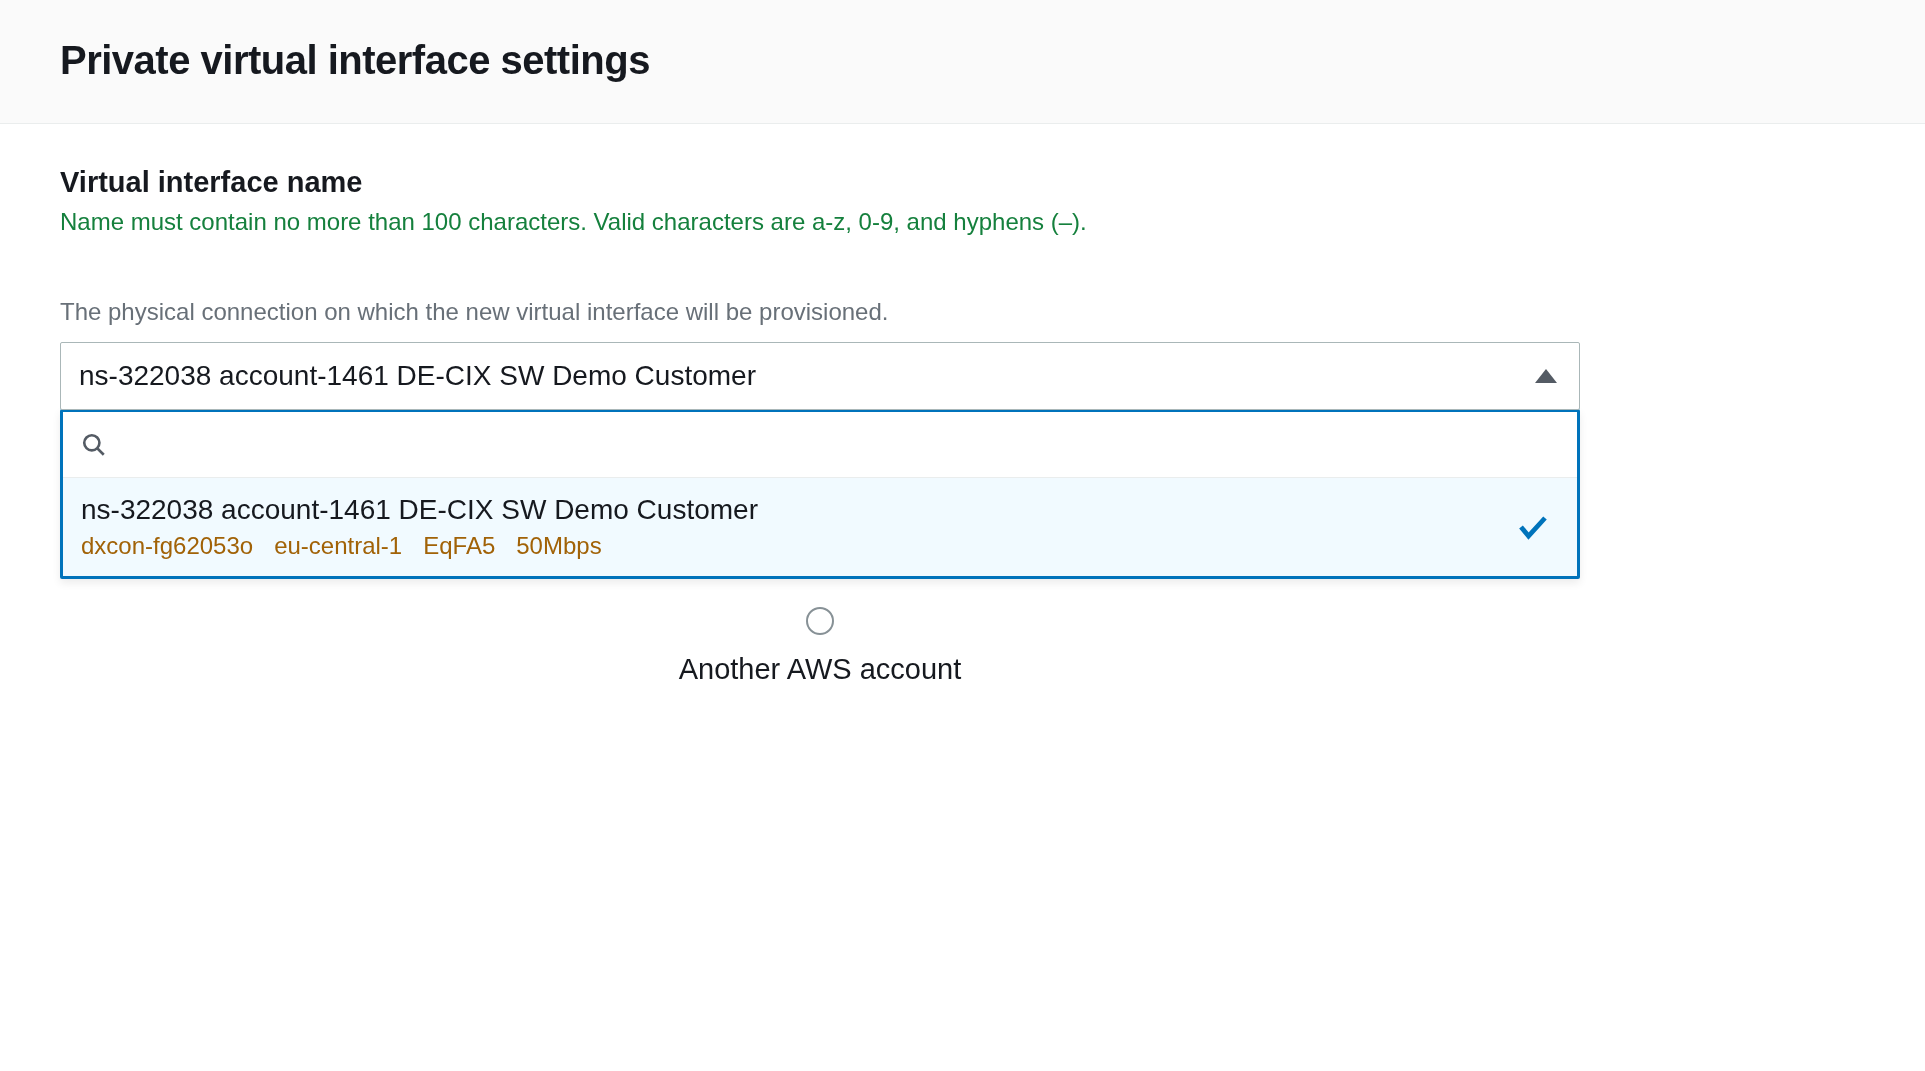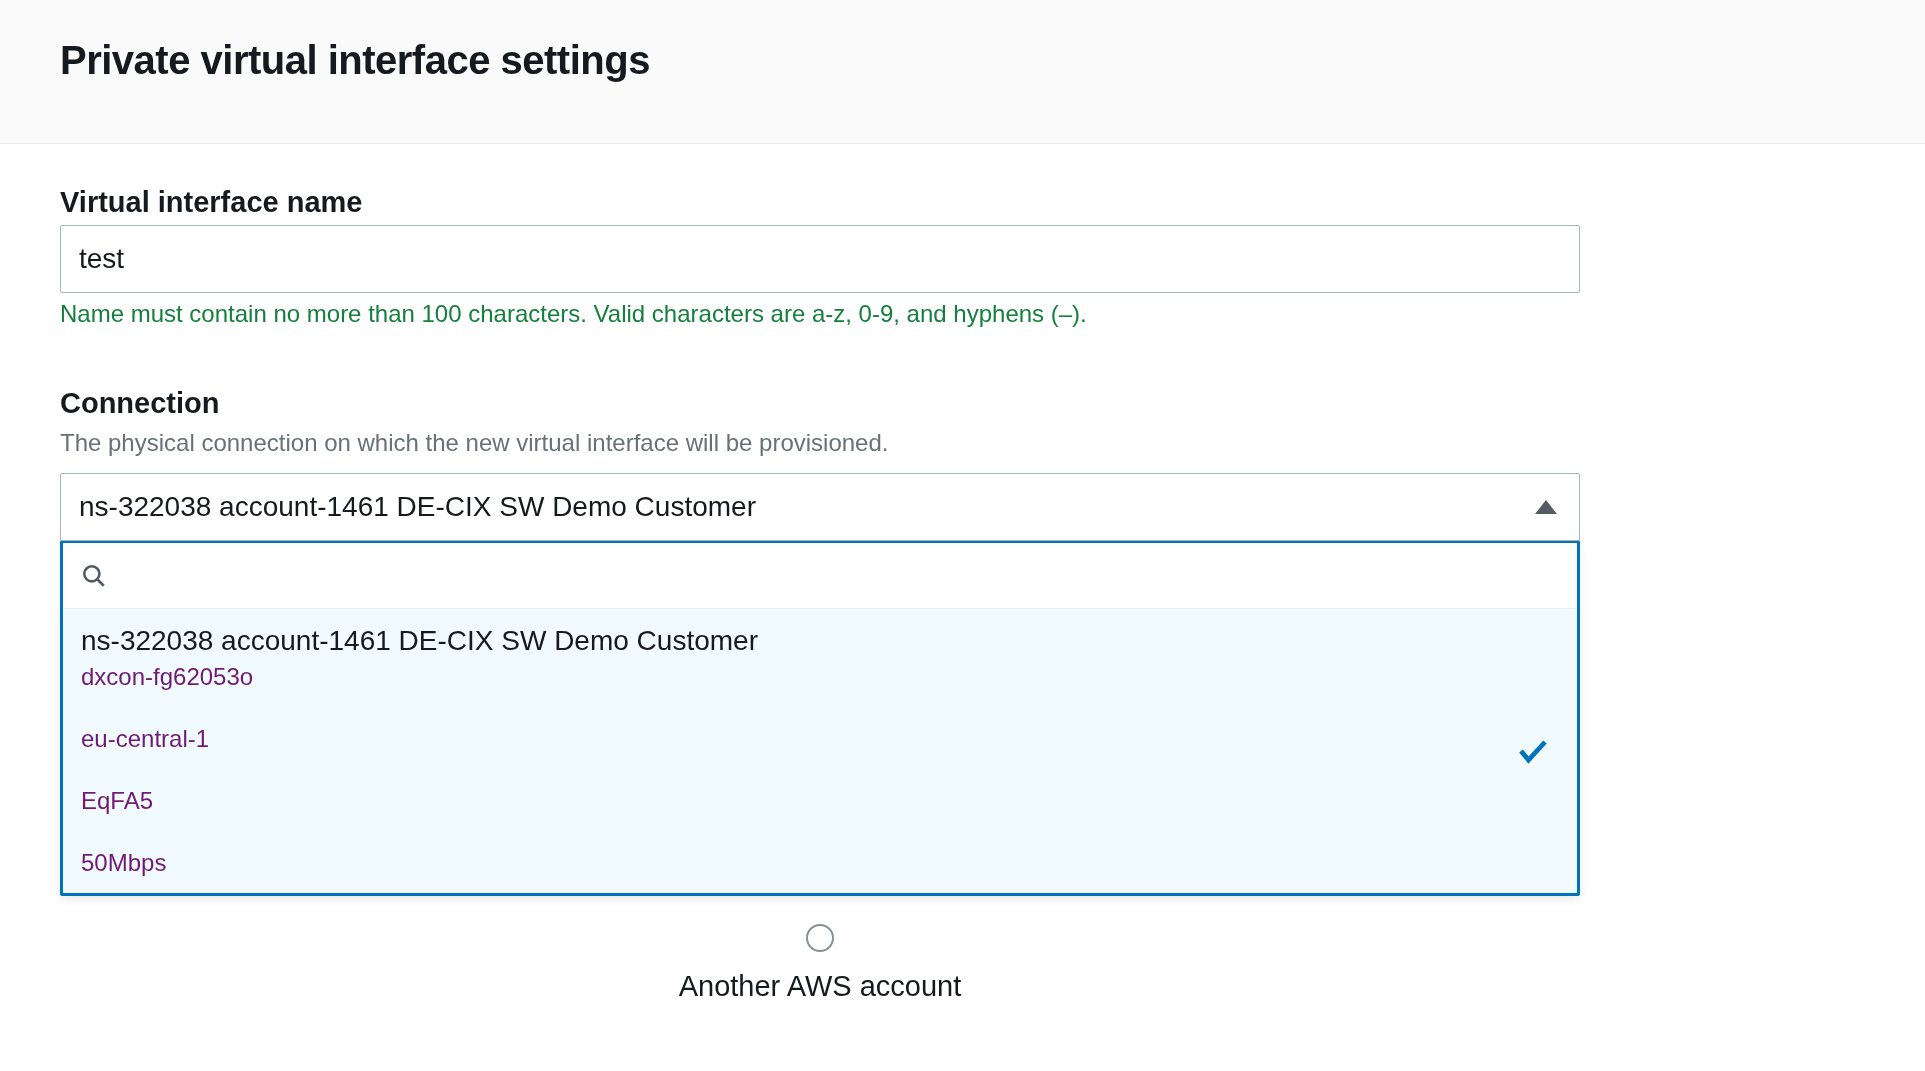--- a/index.html
+++ b/index.html
@@ -12,21 +12,21 @@
       background: #ffffff;
       color: #16191f;
       font-size: 18px;
     }
     .page-wrap {
       width: 1925px;
     }
     .panel-header {
       background: #fafafa;
       border-bottom: 1px solid #eaeded;
-      padding: 38px 60px 60px 60px;
+      padding: 38px 60px 40px 60px;
     }
     .panel-title {
       font-size: 40px;
       font-weight: 700;
       color: #16191f;
       letter-spacing: -0.5px;
     }
     .panel-body {
       background: #ffffff;
       padding: 42px 60px 40px 60px;
@@ -141,24 +141,23 @@
       position: relative;
       cursor: pointer;
     }
     .option-title {
       font-size: 28px;
       color: #16191f;
       margin-bottom: 6px;
     }
     .option-meta {
       font-size: 24px;
-      color: #701a75;
-      display: flex;
-      gap: 34px;
-      flex-direction: column;
+      color: #a16207;
+      display: flex;
+      gap: 21px;
     }
     .check-icon {
       position: absolute;
       right: 26px;
       top: 50%;
       transform: translateY(-50%);
       width: 36px;
       height: 36px;
       stroke: #0073bb;
       stroke-width: 3.2;
@@ -190,26 +189,24 @@
 <div class="page-wrap">
 
   <div class="panel-header">
     <h1 class="panel-title">Private virtual interface settings</h1>
   </div>
 
   <div class="panel-body">
 
     <div class="form-group">
       <label class="form-label">Virtual interface name</label>
-      <input type="text" class="text-input" value="test" style="">
       <div class="form-hint">Name must contain no more than 100 characters. Valid characters are a-z, 0-9, and hyphens (–).</div>
     </div>
 
     <div class="form-group" style="margin-bottom:0;">
-      <label class="form-label">Connection</label>
       <div class="form-description">The physical connection on which the new virtual interface will be provisioned.</div>
 
       <div class="select-container">
         <div class="select-trigger">
           <span class="select-trigger-text">ns-322038 account-1461 DE-CIX SW Demo Customer</span>
           <span class="caret-up"></span>
         </div>
 
         <div class="dropdown-panel">
           <div class="dropdown-search">

